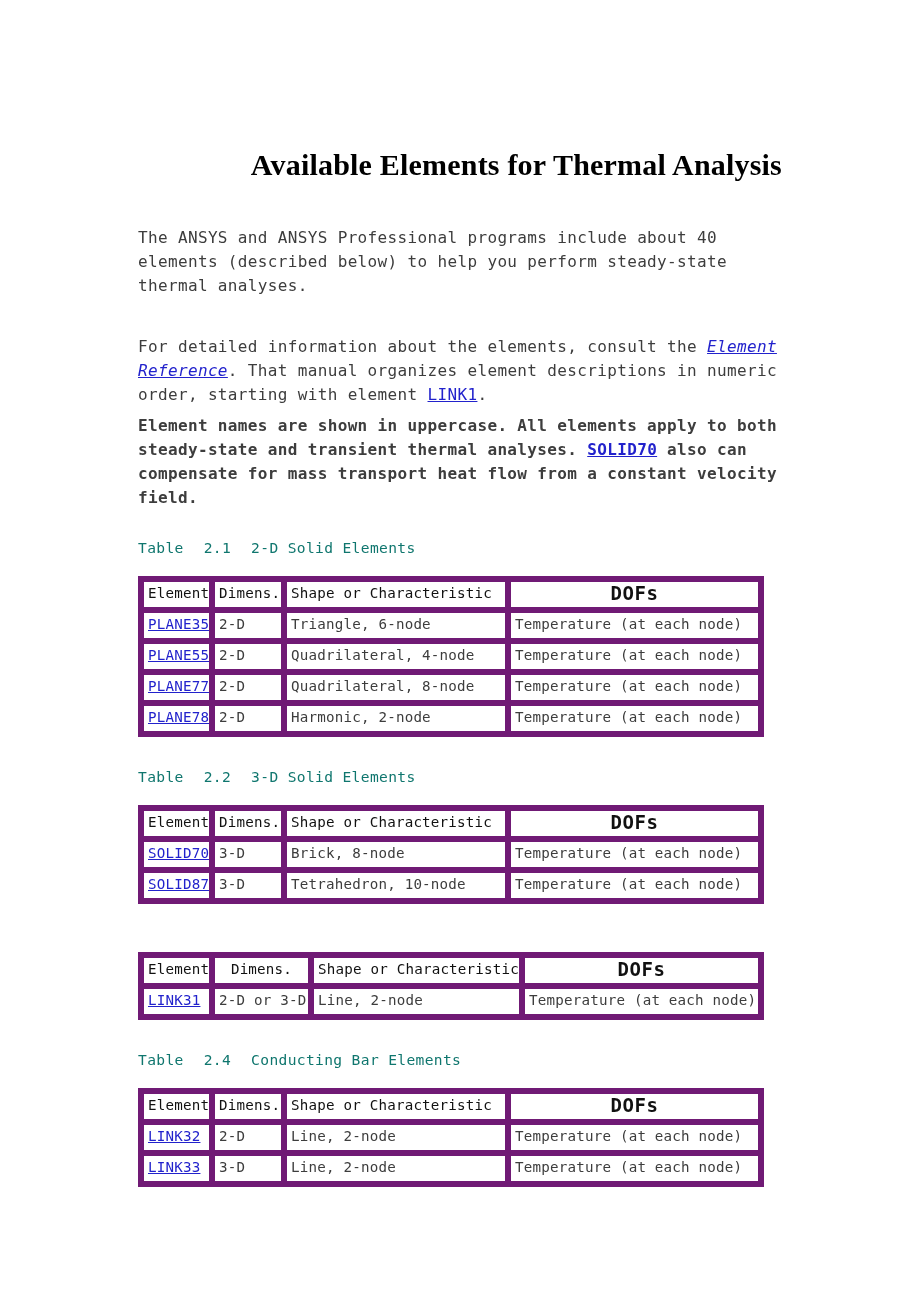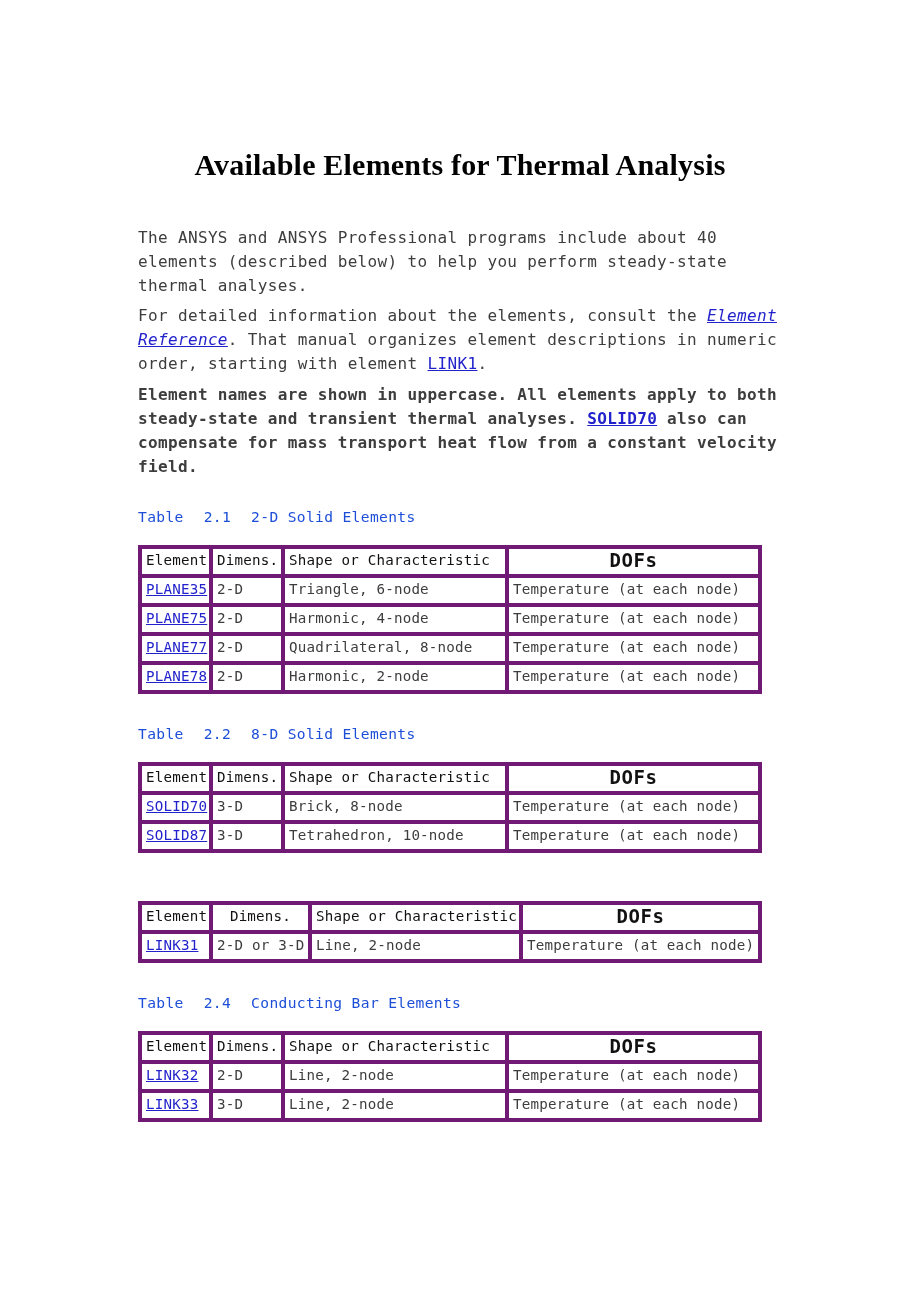--- a/index.html
+++ b/index.html
@@ -30,75 +30,75 @@
     width: 644px;
   }
 
   
   .doc-title {
     font-family: "Liberation Serif", "DejaVu Serif", serif;
     font-weight: bold;
     font-size: 30px;
     line-height: 34px;
     color: #000000;
-    text-align: center;
+    text-align: right;
     margin: 0;
     padding-top: 148px;
     letter-spacing: 0.2px;
   }
 
   
   .para {
     font-family: "DejaVu Sans Mono", "Liberation Mono", monospace;
     font-size: 16px;
     line-height: 24px;
     color: #3d3d3d;
     margin: 0;
     letter-spacing: 0.35px;
     white-space: normal;
   }
   .para-1 { margin-top: 44px; }
-  .para-2 { margin-top: 6px; }
+  .para-2 { margin-top: 37px; }
   .para-3 { margin-top: 7px; font-weight: bold; }
 
   a.link {
     color: #2222cc;
     text-decoration: underline;
   }
   a.link-italic {
     color: #2222cc;
     text-decoration: underline;
     font-style: italic;
   }
 
   
   .tbl-caption {
     font-family: "DejaVu Sans Mono", "Liberation Mono", monospace;
     font-size: 14.6px;
     line-height: 20px;
-    color: #1d4ed8;
+    color: #0f766e;
     letter-spacing: 0.35px;
     margin: 0;
   }
   .cap-num { margin-right: 20px; }
 
   
   table.eltable {
     border-collapse: collapse;
     border-spacing: 0;
     table-layout: fixed;
     width: 620px;
     font-family: "DejaVu Sans Mono", "Liberation Mono", monospace;
     font-size: 14.2px;
     color: #3d3d3d;
     letter-spacing: 0.2px;
     border: 1.6px solid #000;
   }
   table.eltable td, table.eltable th {
-    border: 4px solid #701a75;
+    border: 6px solid #701a75;
     padding: 0 4px 3px 4px;
     height: 22px;
     vertical-align: middle;
     text-align: left;
     font-weight: normal;
     white-space: nowrap;
     overflow: hidden;
   }
   table.eltable th {
     color: #111111;
@@ -171,43 +171,43 @@
         </tr>
       </thead>
       <tbody>
         <tr>
           <td><a class="link" href="#">PLANE35</a></td>
           <td>2-D</td>
           <td>Triangle, 6-node</td>
           <td>Temperature (at each node)</td>
         </tr>
         <tr>
-          <td><a class="link" href="#">PLANE75</a></td>
-          <td>2-D</td>
-          <td>Harmonic, 4-node</td>
+          <td><a class="link" href="#">PLANE55</a></td>
+          <td>2-D</td>
+          <td>Quadrilateral, 4-node</td>
           <td>Temperature (at each node)</td>
         </tr>
         <tr>
           <td><a class="link" href="#">PLANE77</a></td>
           <td>2-D</td>
           <td>Quadrilateral, 8-node</td>
           <td>Temperature (at each node)</td>
         </tr>
         <tr>
           <td><a class="link" href="#">PLANE78</a></td>
           <td>2-D</td>
           <td>Harmonic, 2-node</td>
           <td>Temperature (at each node)</td>
         </tr>
       </tbody>
     </table>
 
     <div class="spacer-after-table"></div>
     <div class="tbl-caption">
-      <span class="cap-num">Table</span><span class="cap-num">2.2</span><span>8-D Solid Elements</span>
+      <span class="cap-num">Table</span><span class="cap-num">2.2</span><span>3-D Solid Elements</span>
     </div>
     <div class="spacer-before-table"></div>
     <table class="eltable">
       <colgroup>
         <col class="col-el">
           <col class="col-dim">
           <col class="col-shape">
           <col class="col-dofs">
       </colgroup>
       <thead>

